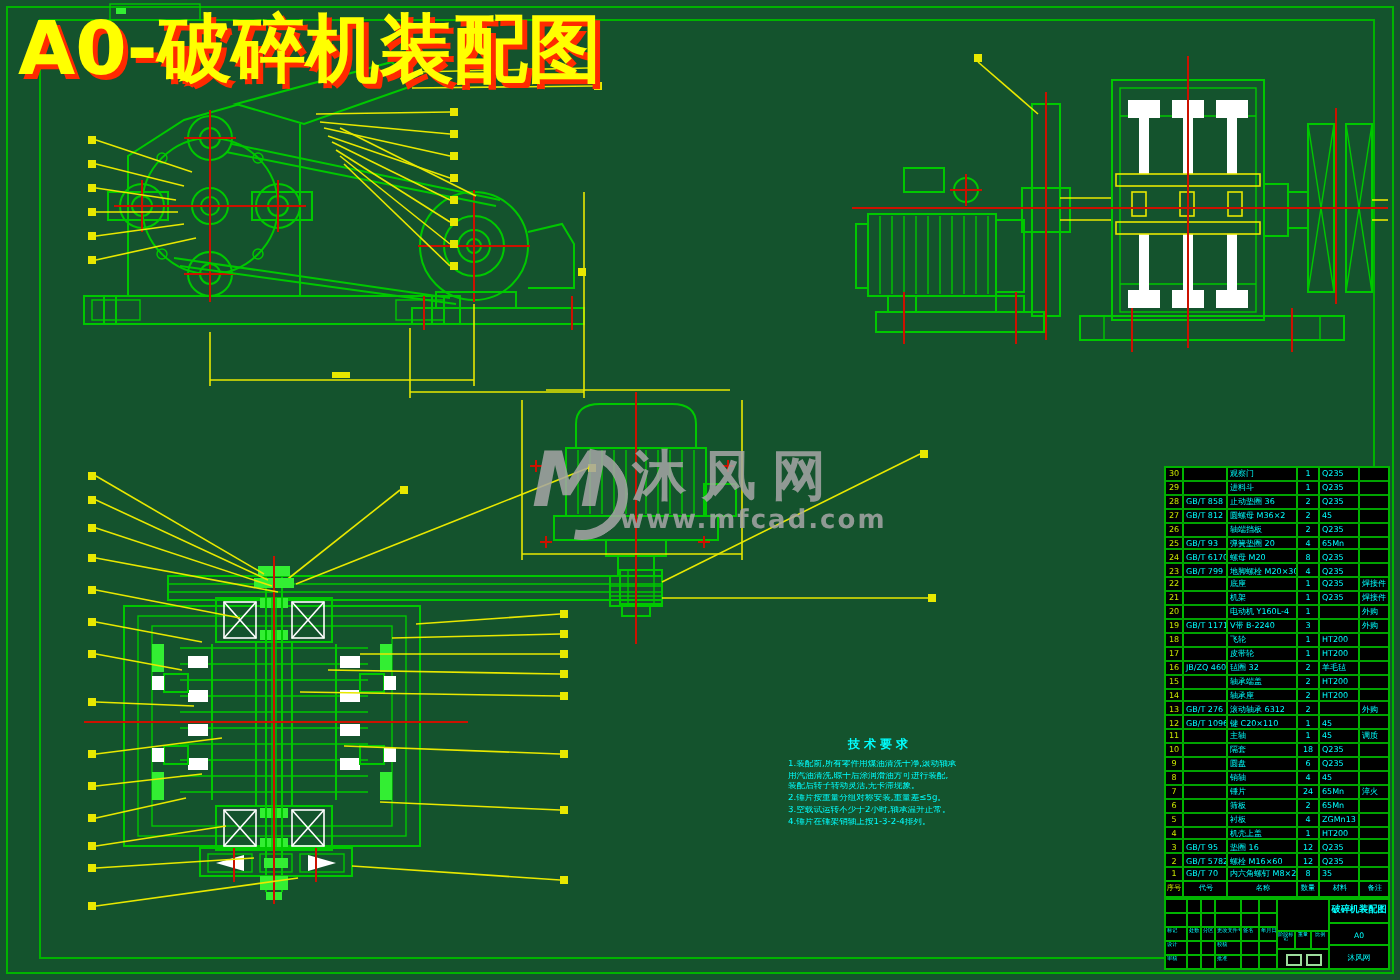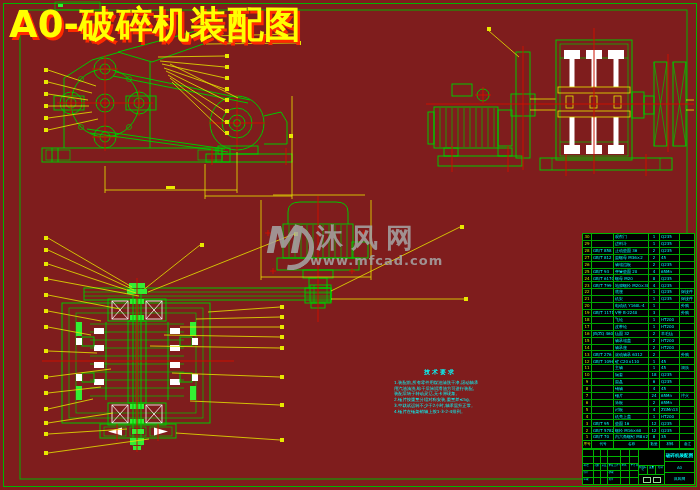--- a/index.html
+++ b/index.html
@@ -1,16 +1,16 @@
 <!DOCTYPE html>
 <html><head>
 <meta charset="utf-8">
 <style>
   html,body{margin:0;padding:0;background:#000;}
-  #canvas{position:relative;width:700px;height:490px;background:#7f1d1d;overflow:hidden;
+  #canvas{position:relative;width:700px;height:490px;background:#14532d;overflow:hidden;
           font-family:"DejaVu Sans",sans-serif;}
   #cad{position:absolute;left:0;top:0;}
   
   .g{stroke:#00c800;fill:none;stroke-width:1;}
   .gt{stroke:#00c800;fill:none;stroke-width:.7;}
   .y{stroke:#e8e800;fill:none;stroke-width:.8;}
   .r{stroke:#cc1100;fill:none;stroke-width:1;}
   .w{stroke:#ffffff;fill:none;stroke-width:.8;}
   .fy{fill:#e8e800;stroke:none;}
   .fw{fill:#ffffff;stroke:none;}

